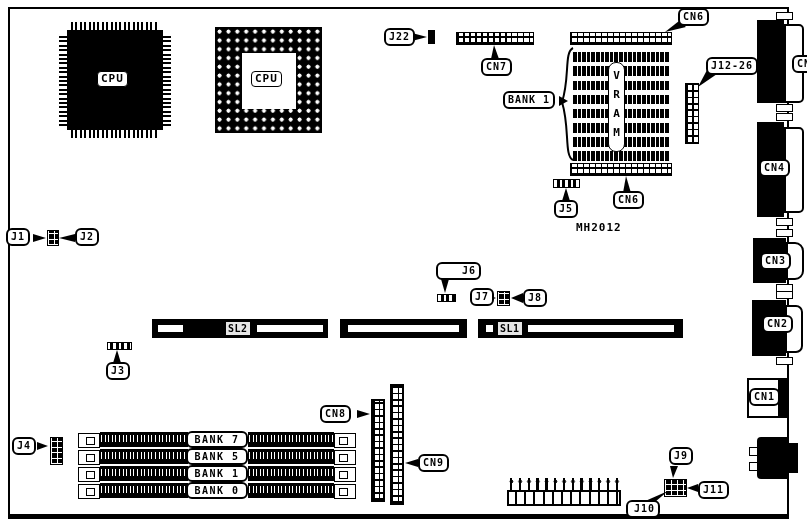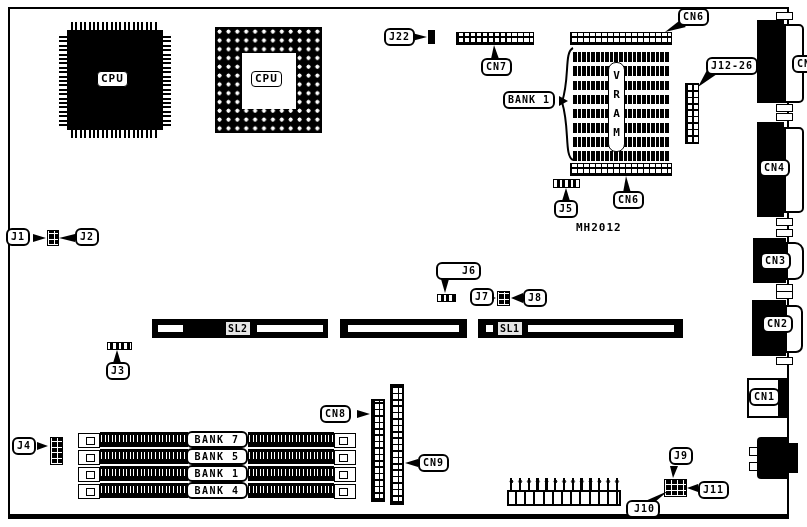--- a/index.html
+++ b/index.html
@@ -160,21 +160,21 @@
   <div class="bank-lbl" style="left:186px;top:465px;width:62px;height:17px;">BANK 1</div>
   <div class="abs simm-bar" style="left:248px;top:466px;width:86px;height:15px;"></div>
   <div class="abs simm-end" style="left:334px;top:467px;width:22px;height:15px;">
       <div class="simm-latch" style="left:4px;top:3px;width:9px;height:8px;"></div>
     </div>
 
   <div class="abs simm-end" style="left:78px;top:484px;width:22px;height:15px;">
       <div class="simm-latch" style="left:7px;top:3px;width:9px;height:8px;"></div>
     </div>
   <div class="abs simm-bar" style="left:100px;top:483px;width:88px;height:15px;"></div>
-  <div class="bank-lbl" style="left:186px;top:482px;width:62px;height:17px;">BANK 4</div>
+  <div class="bank-lbl" style="left:186px;top:482px;width:62px;height:17px;">BANK 0</div>
   <div class="abs simm-bar" style="left:248px;top:483px;width:86px;height:15px;"></div>
   <div class="abs simm-end" style="left:334px;top:484px;width:22px;height:15px;">
       <div class="simm-latch" style="left:4px;top:3px;width:9px;height:8px;"></div>
     </div>
 
   <div class="abs grid-dark" style="left:50px;top:437px;width:13px;height:28px;"></div>
   <div class="lbl" style="left:12px;top:437px;">J4</div>
 
   <div class="abs grid-light" style="left:371px;top:399px;width:14px;height:103px;border-width:2px;"></div>
   <div class="lbl" style="left:320px;top:405px;">CN8</div>

